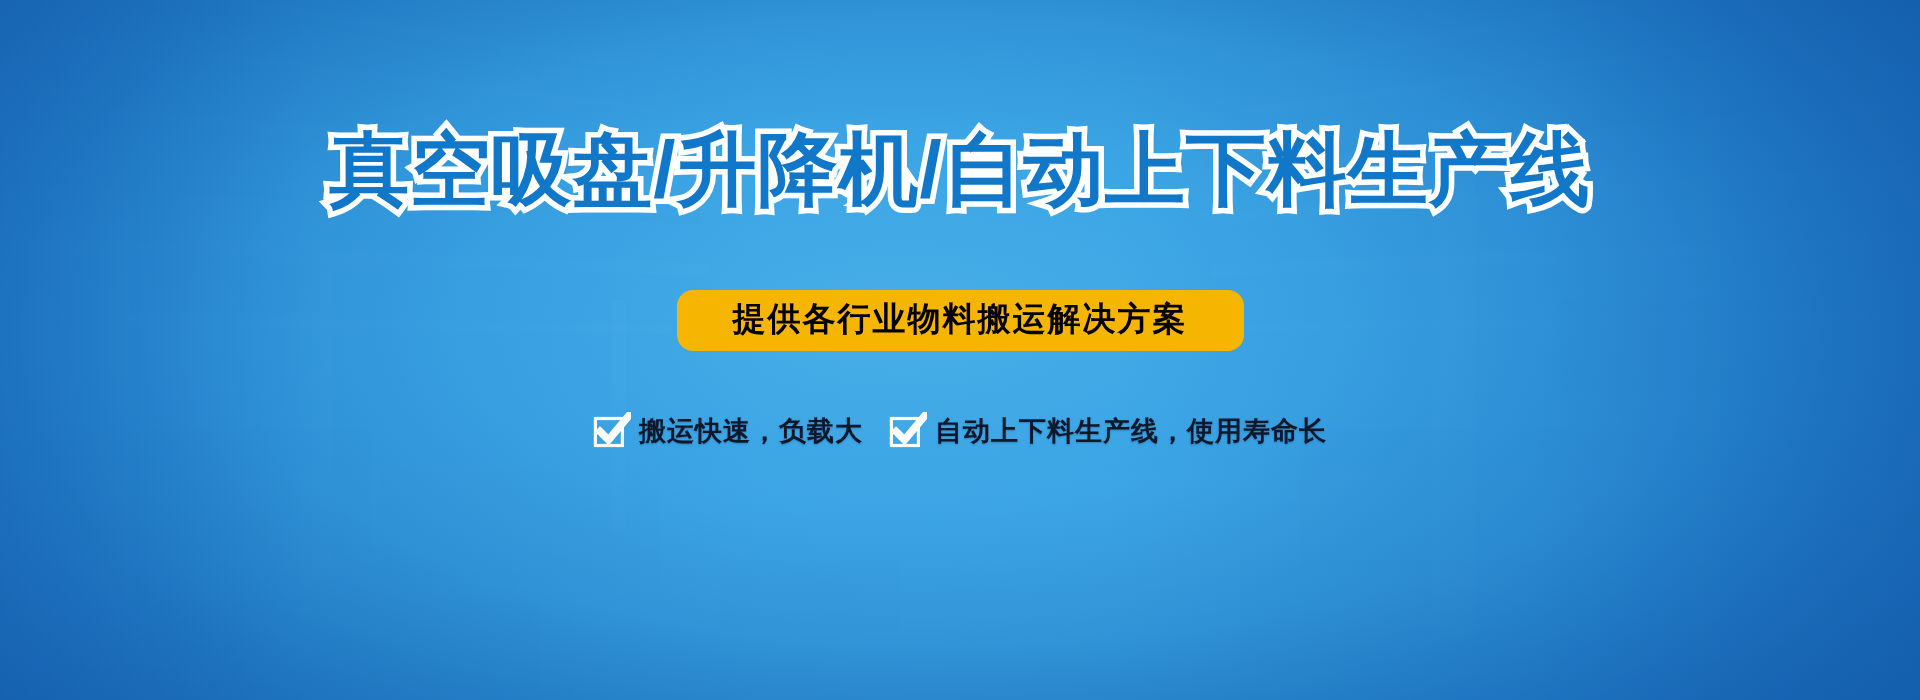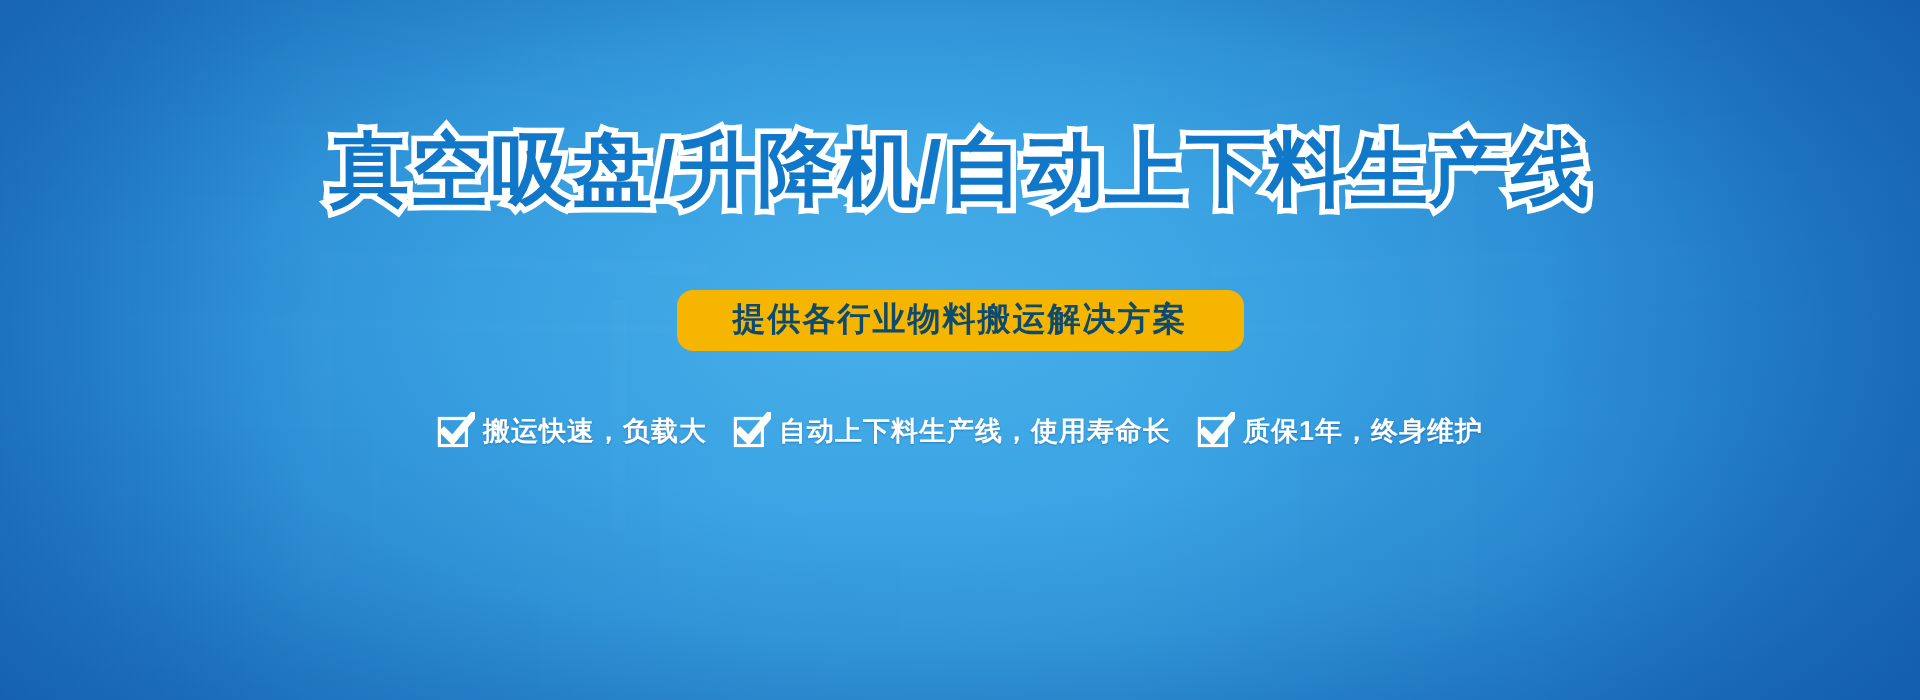--- a/index.html
+++ b/index.html
@@ -105,21 +105,21 @@
   .badge-row {
     position:absolute;
     top:290px;
     left:0; right:0;
     display:flex;
     justify-content:center;
   }
   .badge {
     display:inline-block;
     background:#f5b500;
-    color:#0c4a6e;
+    color:#000000;
     font-size:33px;
     font-weight:bold;
     letter-spacing:2px;
     padding:10px 56px 12px 56px;
     border-radius:16px;
     line-height:1.18;
     white-space:nowrap;
   }
 
   
@@ -139,21 +139,21 @@
     white-space:nowrap;
   }
   .check-icon {
     position:relative;
     width:38px;
     height:38px;
     flex:0 0 auto;
     display:block;
   }
   .feature-label {
-    color:#ffffff;
+    color:#0f172a;
     font-size:27px;
     font-weight:bold;
     letter-spacing:1px;
     line-height:1;
     text-shadow:0 1px 2px rgba(10,60,120,0.35);
   }
 </style>
 </head>
 <body>
 
@@ -222,25 +222,16 @@
       <div class="feature">
         <span class="check-icon">
           <svg viewBox="0 0 38 38" width="38" height="38">
             <rect x="2.4" y="6.5" width="27" height="27" fill="none" stroke="#ffffff" stroke-width="3.2"></rect>
             <path d="M7 19.5 L15.5 28 L36 3.5" fill="none" stroke="#ffffff" stroke-width="7.5" stroke-linecap="square" stroke-linejoin="miter"></path>
           </svg>
         </span>
         <span class="feature-label">自动上下料生产线，使用寿命长</span>
       </div>
 
-      <div class="feature">
-        <span class="check-icon">
-          <svg viewBox="0 0 38 38" width="38" height="38">
-            <rect x="2.4" y="6.5" width="27" height="27" fill="none" stroke="#ffffff" stroke-width="3.2"></rect>
-            <path d="M7 19.5 L15.5 28 L36 3.5" fill="none" stroke="#ffffff" stroke-width="7.5" stroke-linecap="square" stroke-linejoin="miter"></path>
-          </svg>
-        </span>
-        <span class="feature-label">质保1年，终身维护</span>
-      </div>
 
     </div>
   </div>
 </div>
 
 </body></html>

